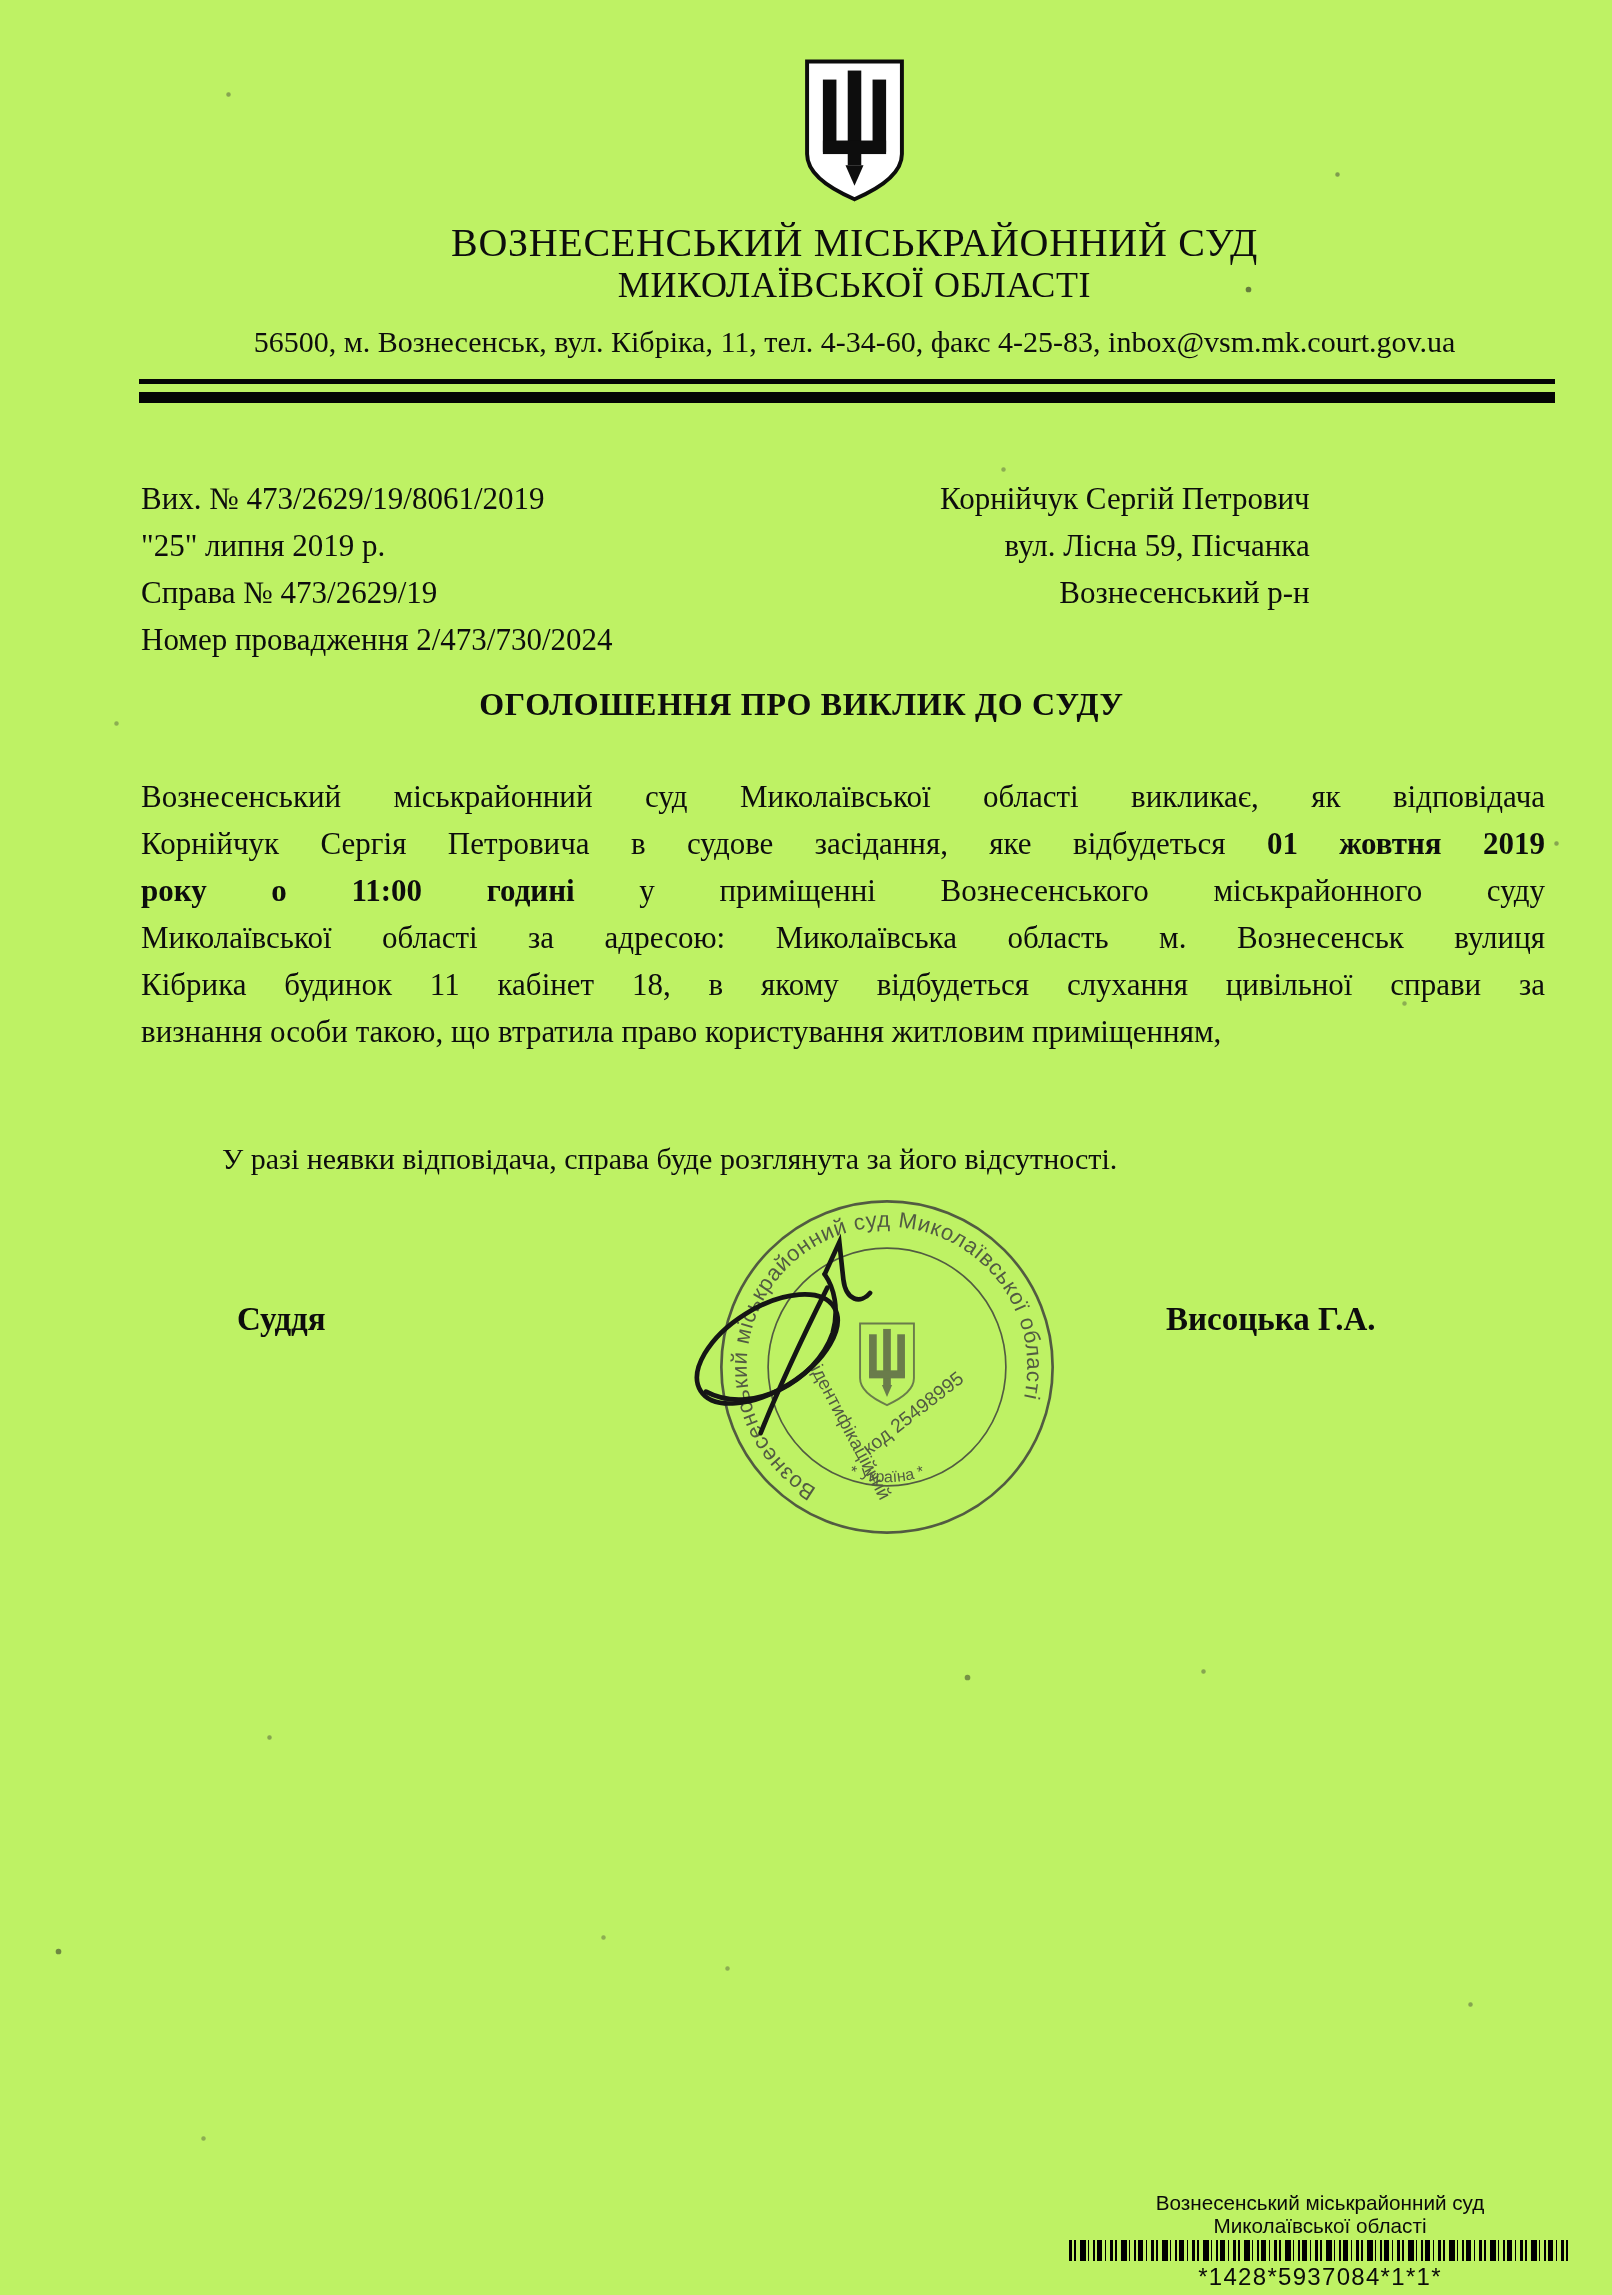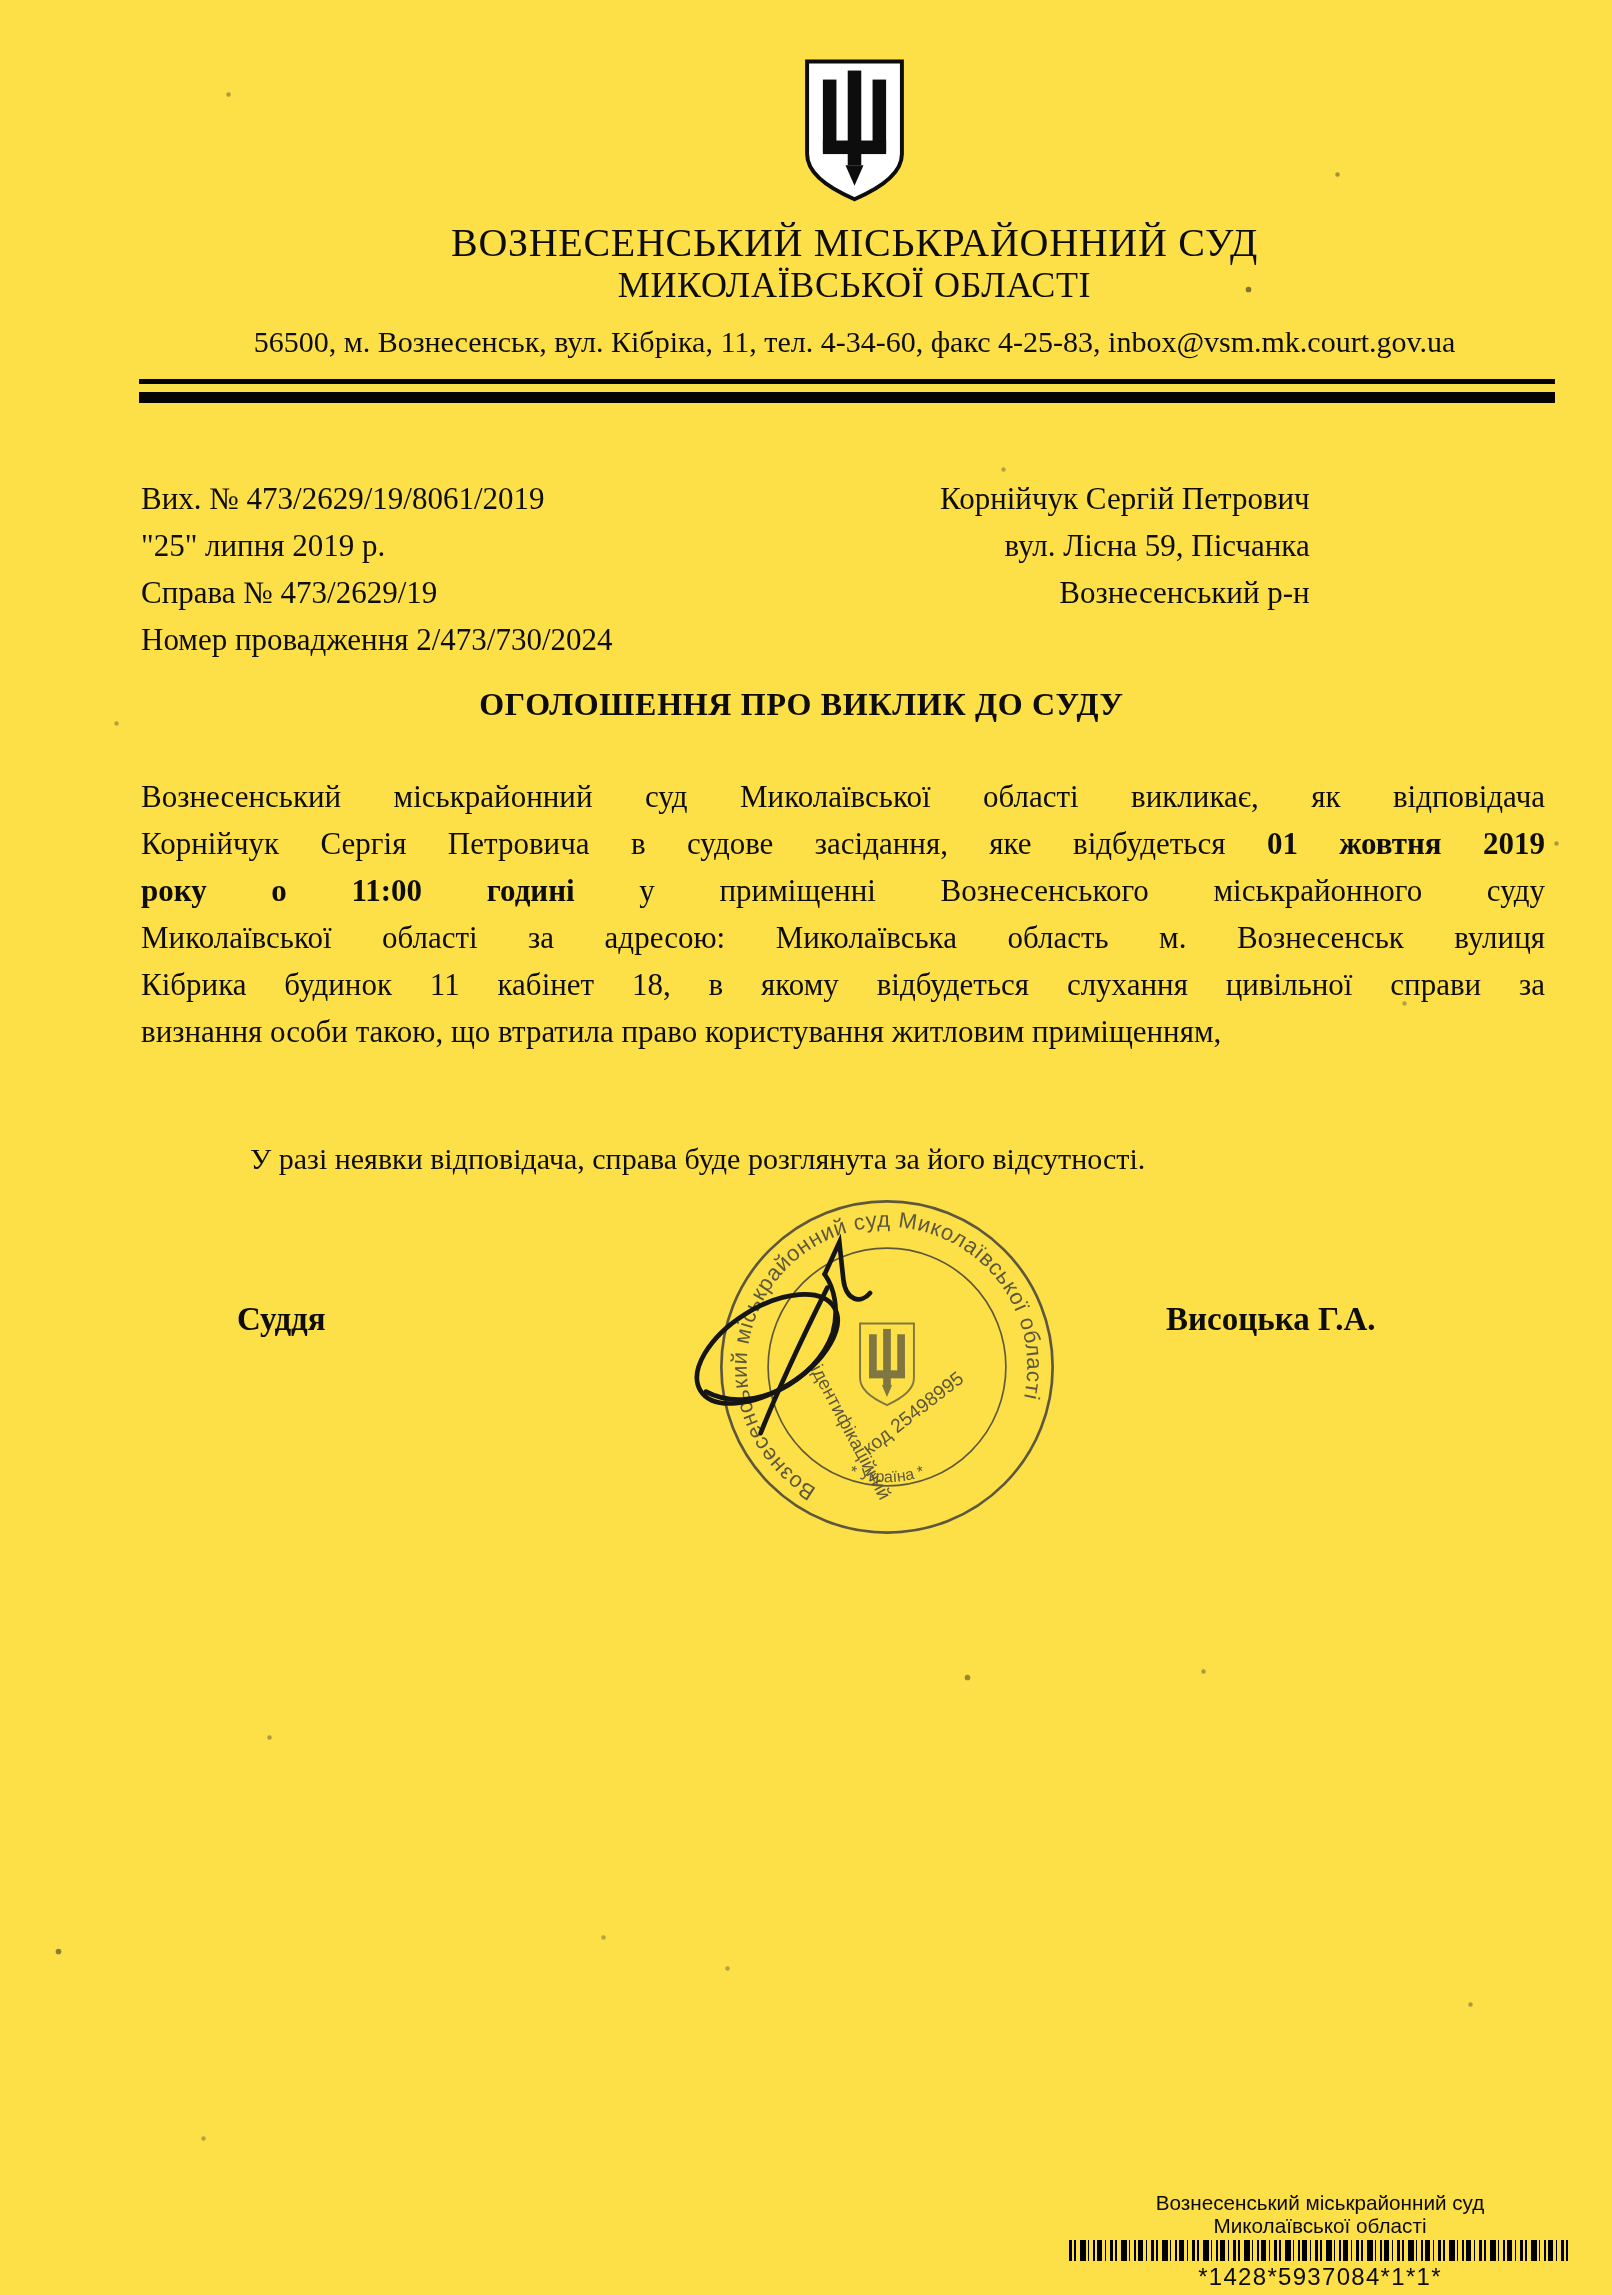--- a/index.html
+++ b/index.html
@@ -1,17 +1,17 @@
 <!DOCTYPE html>
 <html style="font-size:10.7px"><head>
 <meta charset="utf-8">
 <style>
   html,body{margin:0;padding:0;background:#e8e8e8;}
   .page{
-    position:relative; width:1612px; height:2295px; background:#fde047;
+    position:relative; width:1612px; height:2295px; background:#bef264;
     overflow:hidden; font-family:"Liberation Serif",serif; color:#0d0d0d;
   }
   
   .header-block{position:absolute; left:107px; top:57px; width:1495px; text-align:center;}
   .emblem{display:block; margin:0 auto; width:113px; height:149px;}
   .court-1{margin-top:14.7px; font-size:40px; line-height:43px; letter-spacing:0.7px; white-space:nowrap;}
   .court-2{margin-top:2.7px; font-size:36px; line-height:39px; letter-spacing:0.7px; white-space:nowrap;}
   .address{margin-top:18.7px; font-size:30px; line-height:35px; white-space:nowrap;}
   .rule-thin {position:absolute; left:139px; width:1416px; top:379px; height:4.7px;  background:#050505;}
   .rule-thick{position:absolute; left:139px; width:1416px; top:392px; height:10.7px; background:#050505;}
@@ -20,21 +20,21 @@
   .ref-block .line{line-height:47px; white-space:nowrap;}
   .recipient-block{position:absolute; left:940px; top:475px; font-size:31px;}
   .recipient-block .line{line-height:47px; white-space:nowrap;text-align:right;}
   
   .doc-title{position:absolute; left:141px; top:686px; width:1321px; text-align:center;
              font-size:32px; font-weight:bold; letter-spacing:0.7px; white-space:nowrap;}
   .body-block{position:absolute; left:141px; top:773px; width:1404px; font-size:31px;}
   .body-line{line-height:47px; text-align:justify; text-align-last:justify; white-space:nowrap;}
   .body-line:last-child{text-align-last:left;}
   .body-line .b{font-weight:bold;}
-  .notice{position:absolute; left:222px; top:1142px; font-size:30px; white-space:nowrap;margin-left:28px;}
+  .notice{position:absolute; left:222px; top:1142px; font-size:30px; white-space:nowrap;}
   
   .judge-label{position:absolute; left:237px;  top:1301px; font-size:33px; font-weight:bold;}
   .judge-name {position:absolute; left:1166px; top:1301px; font-size:33px; font-weight:bold;text-align:center;}
   
   .stamp{position:absolute; left:710px; top:1190px; width:354px; height:354px; opacity:.82;}
   .stamp text{font-family:"Liberation Sans",sans-serif; fill:#3b3b3b;}
   .signature{position:absolute; left:0; top:0; width:1612px; height:2295px; pointer-events:none;}
   
   .footer-block{position:absolute; left:1068px; top:2191px; width:504px; text-align:center;
                 font-family:"Liberation Sans",sans-serif; color:#0a0a0a;}

